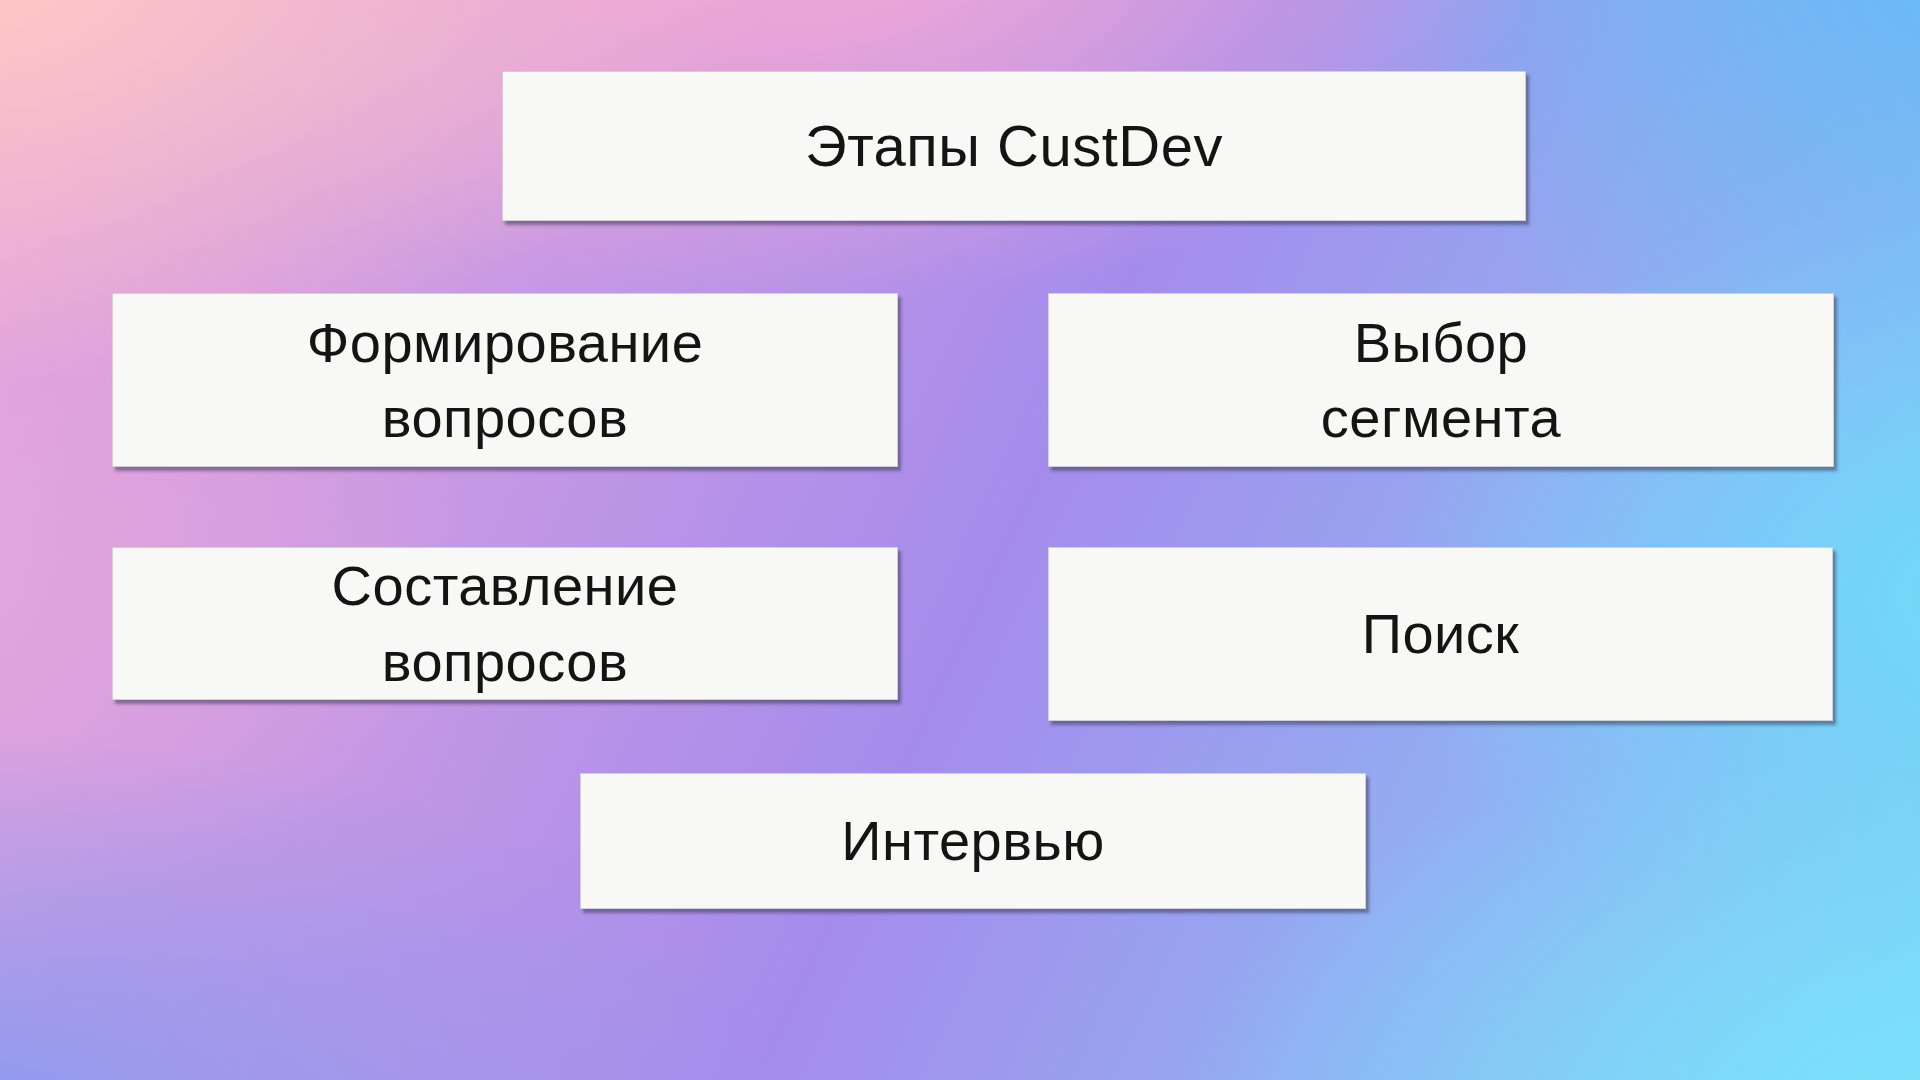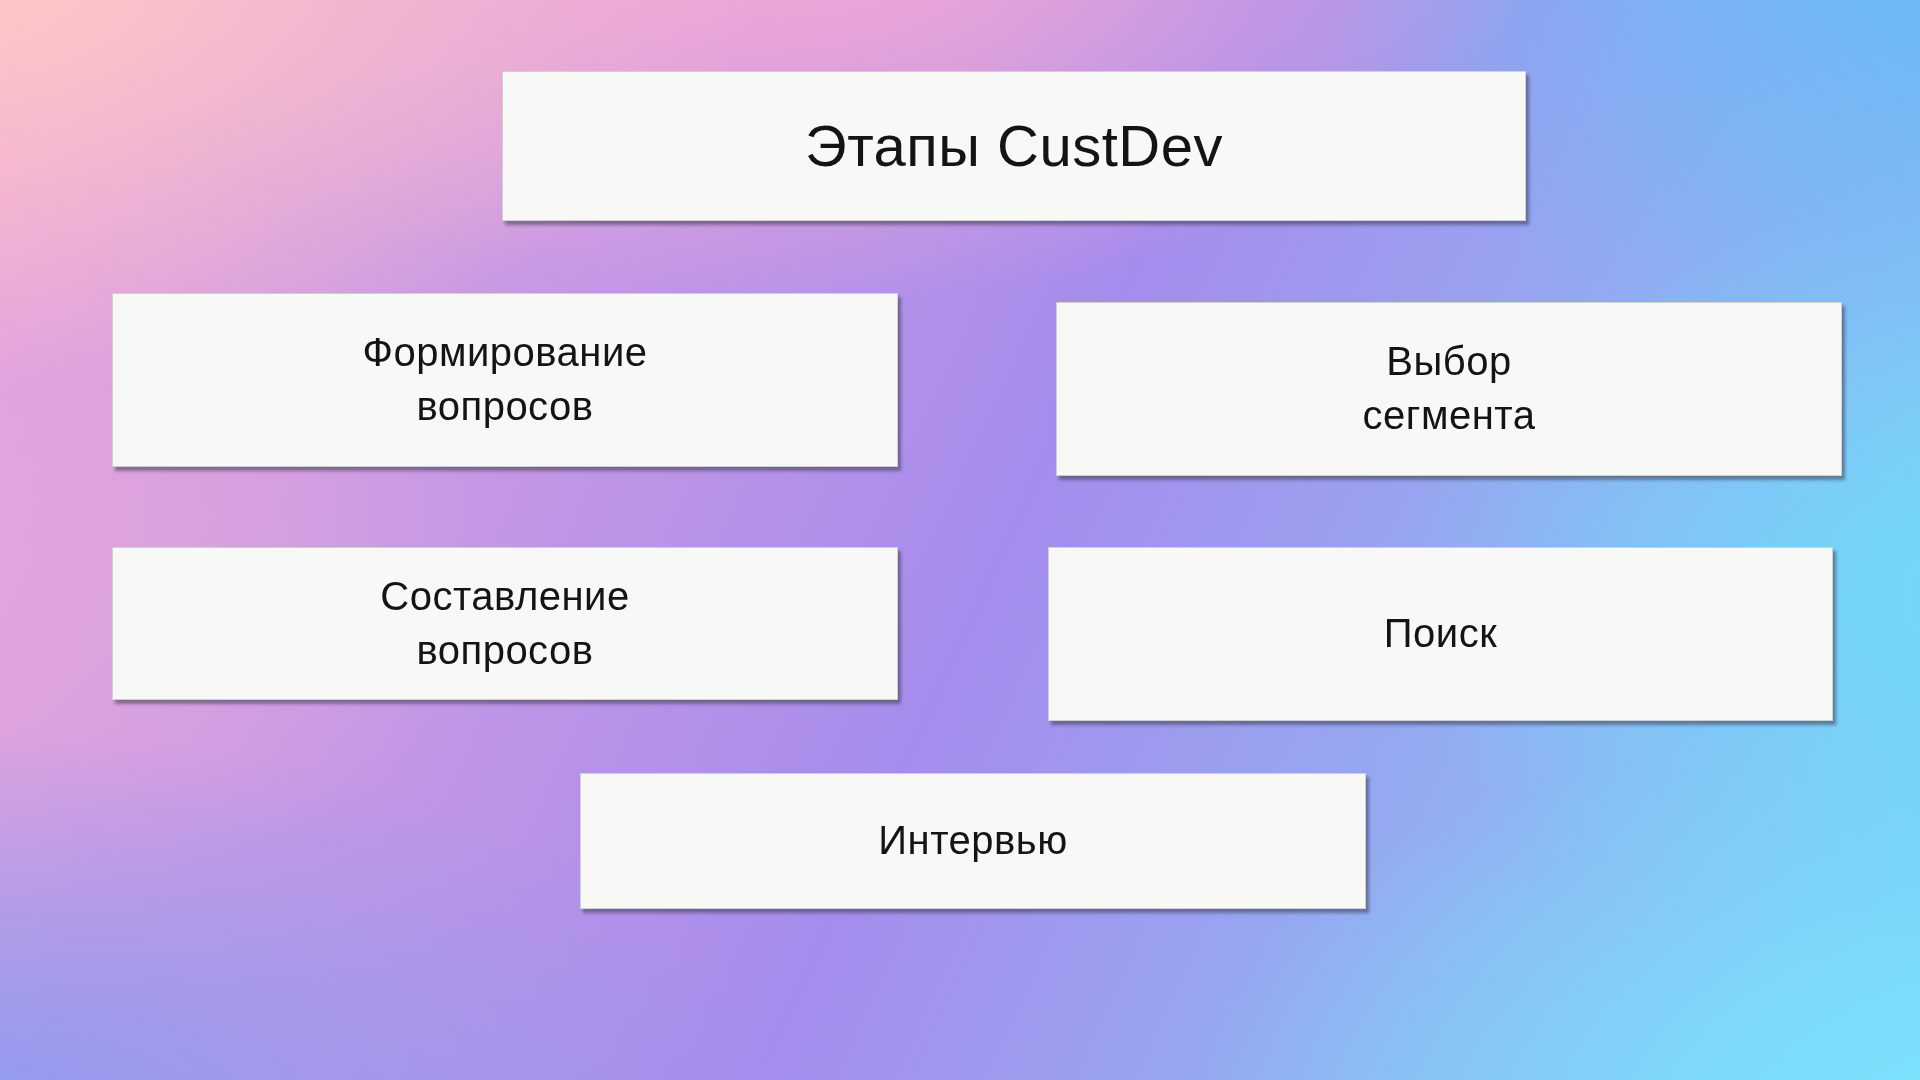--- a/index.html
+++ b/index.html
@@ -30,33 +30,33 @@
     display: flex;
     flex-direction: column;
     align-items: center;
     justify-content: center;
     text-align: center;
     background: var(--box-bg, #f8f8f7);
     border: 1px solid var(--box-border, #cfcfd4);
     box-shadow: 3px 4px 3px var(--box-shadow, rgba(62,62,84,0.55));
     box-sizing: border-box;
     color: var(--text, #141414);
-    font-size: 40px;
+    font-size: 56px;
     font-weight: 300;
     line-height: 1.34;
     letter-spacing: 0.5px;
   }
   .box .line {
     display: block;
     white-space: nowrap;
   }
   
   #box-title       { left: 458px;  top: 71px;  width: 1024px; height: 150px; font-size: 58px; margin-left: 44px; }
   #box-hypothesis  { left: 112px;  top: 293px; width: 786px;  height: 174px; }
-  #box-segment     { left: 1048px; top: 302px; width: 786px;  height: 174px; margin-left: 8px; }
+  #box-segment     { left: 1048px; top: 293px; width: 786px;  height: 174px; }
   #box-questions   { left: 112px;  top: 547px; width: 786px;  height: 153px; }
   #box-respondents { left: 1048px; top: 547px; width: 785px;  height: 174px; }
   #box-interview   { left: 580px;  top: 773px; width: 786px;  height: 136px; }
 </style>
 </head>
 <body>
 
 <div class="slide">
 
   <div class="box" id="box-title">

